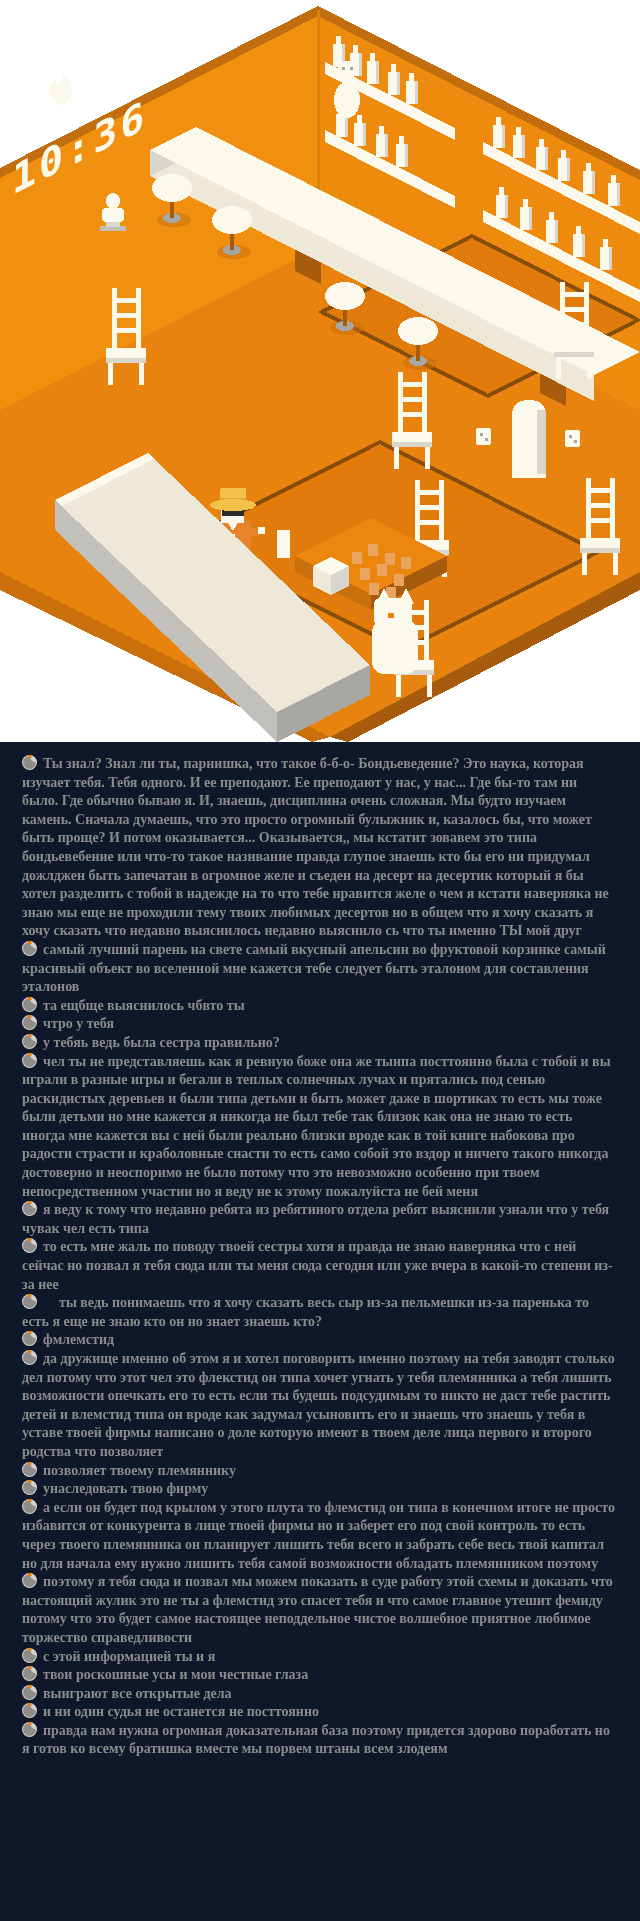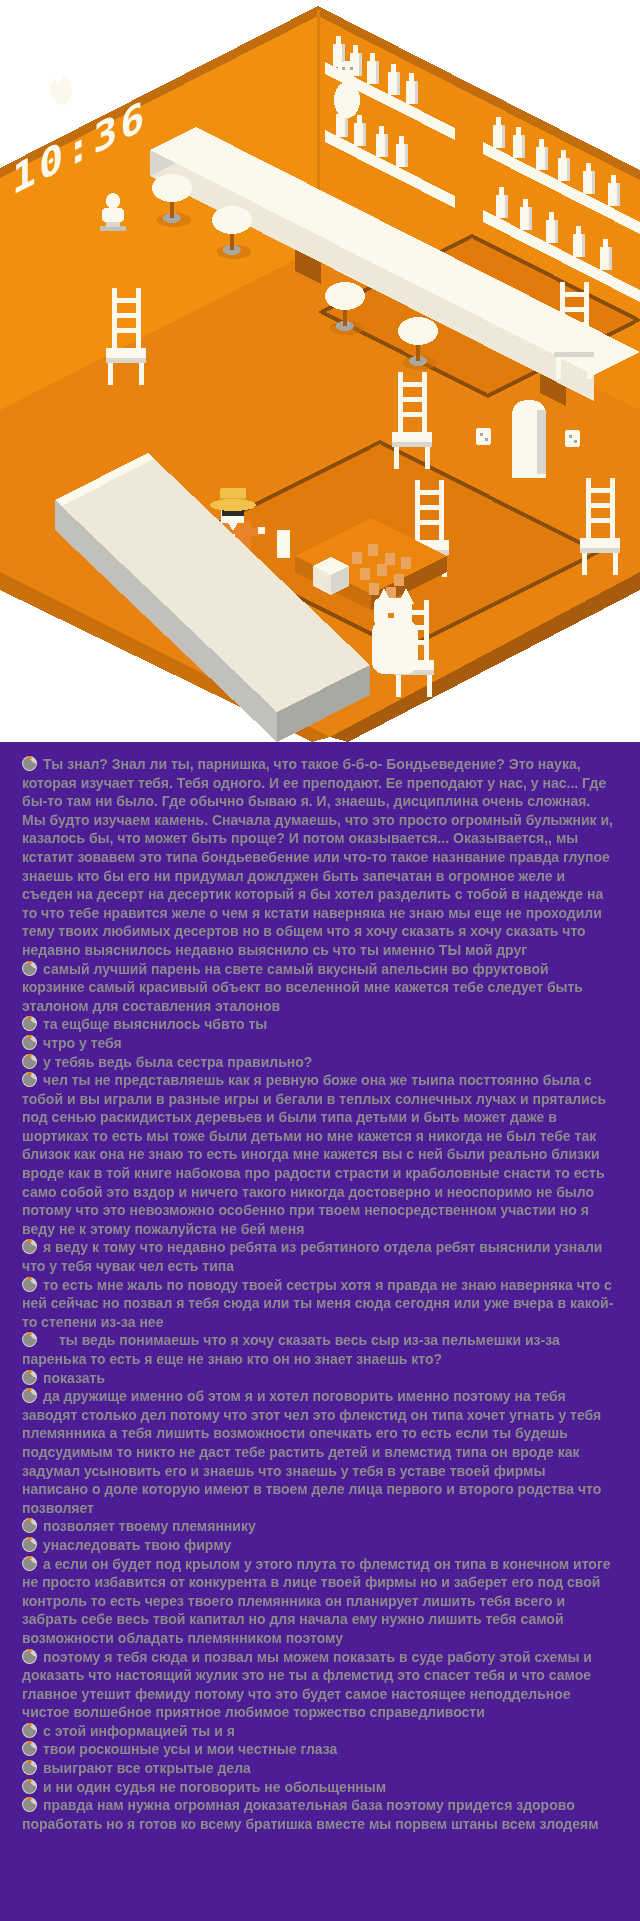--- a/index.html
+++ b/index.html
@@ -207,21 +207,21 @@
       <g>
         <polygon points="376,604 384,588 392,604" class="f-white"></polygon>
         <polygon points="398,604 406,588 414,604" class="f-white"></polygon>
         <rect x="372" y="620" width="46" height="54" rx="12" class="f-white"></rect>
         <rect x="374" y="598" width="38" height="28" rx="6" class="f-white"></rect>
         <rect x="388" y="613" width="6" height="5" fill="#E8820E"></rect>
       </g>
     </svg>
   </div>
 
-  <div class="dialog" id="dialogue-log" style="background: #4c1d95;">
+  <div class="dialog" id="dialogue-log" style="background: #0f172a; font-family: Liberation Serif, serif;">
     <p class="dline"><span class="dicon"><svg width="15" height="15" viewBox="0 0 15 15" xmlns="http://www.w3.org/2000/svg">
             <circle cx="7.5" cy="7.5" r="7.5" fill="#D4D2CC"></circle>
             <path d="M7.5 1 A6.5 6.5 0 1 0 14 7.5 A8.5 8.5 0 0 1 7.5 1 Z" fill="#8F8D89"></path>
             <rect x="6" y="0" width="3.5" height="3" fill="#E8820E"></rect>
           </svg></span><span class="txt" style="color: rgb(139, 139, 139);">Ты знал? Знал ли ты, парнишка, что такое б-б-о- Бондьеведение? Это наука, которая изучает тебя. Тебя одного. И ее преподают. Ее преподают у нас, у нас... Где бы-то там ни было. Где обычно бываю я. И, знаешь, дисциплина очень сложная. Мы будто изучаем камень. Сначала думаешь, что это просто огромный булыжник и, казалось бы, что может быть проще? И потом оказывается... Оказывается,, мы кстатит зовавем это типа бондьевебение или что-то такое назнвание правда глупое знаешь кто бы его ни придумал дожлджен быть запечатан в огромное желе и съеден на десерт на десертик который я бы хотел разделить с тобой в надежде на то что тебе нравится желе о чем я кстати наверняка не знаю мы еще не проходили тему твоих любимых десертов но в общем что я хочу сказать я хочу сказать что недавно выяснилось недавно выяснило сь что ты именно ТЫ мой друг</span></p>
 
     <p class="dline"><span class="dicon"><svg width="15" height="15" viewBox="0 0 15 15" xmlns="http://www.w3.org/2000/svg">
             <circle cx="7.5" cy="7.5" r="7.5" fill="#D4D2CC"></circle>
             <path d="M7.5 1 A6.5 6.5 0 1 0 14 7.5 A8.5 8.5 0 0 1 7.5 1 Z" fill="#8F8D89"></path>
             <rect x="6" y="0" width="3.5" height="3" fill="#E8820E"></rect>
@@ -267,21 +267,21 @@
     <p class="dline"><span class="dicon"><svg width="15" height="15" viewBox="0 0 15 15" xmlns="http://www.w3.org/2000/svg">
             <circle cx="7.5" cy="7.5" r="7.5" fill="#D4D2CC"></circle>
             <path d="M7.5 1 A6.5 6.5 0 1 0 14 7.5 A8.5 8.5 0 0 1 7.5 1 Z" fill="#8F8D89"></path>
             <rect x="6" y="0" width="3.5" height="3" fill="#E8820E"></rect>
           </svg></span><span class="txt" style="color: rgb(139, 139, 139); margin-left: 16px;">ты ведь понимаешь что я хочу сказать весь сыр из-за пельмешки из-за паренька то есть я еще не знаю кто он но знает знаешь кто?</span></p>
 
     <p class="dline"><span class="dicon"><svg width="15" height="15" viewBox="0 0 15 15" xmlns="http://www.w3.org/2000/svg">
             <circle cx="7.5" cy="7.5" r="7.5" fill="#D4D2CC"></circle>
             <path d="M7.5 1 A6.5 6.5 0 1 0 14 7.5 A8.5 8.5 0 0 1 7.5 1 Z" fill="#8F8D89"></path>
             <rect x="6" y="0" width="3.5" height="3" fill="#E8820E"></rect>
-          </svg></span><span class="txt" style="color: rgb(139, 139, 139);">показать</span></p>
+          </svg></span><span class="txt" style="color: rgb(139, 139, 139);">фмлемстид</span></p>
 
     <p class="dline"><span class="dicon"><svg width="15" height="15" viewBox="0 0 15 15" xmlns="http://www.w3.org/2000/svg">
             <circle cx="7.5" cy="7.5" r="7.5" fill="#D4D2CC"></circle>
             <path d="M7.5 1 A6.5 6.5 0 1 0 14 7.5 A8.5 8.5 0 0 1 7.5 1 Z" fill="#8F8D89"></path>
             <rect x="6" y="0" width="3.5" height="3" fill="#E8820E"></rect>
           </svg></span><span class="txt" style="color: rgb(139, 139, 139);">да дружище именно об этом я и хотел поговорить именно поэтому на тебя заводят столько дел потому что этот чел это флекстид он типа хочет угнать у тебя племянника а тебя лишить возможности опечкать его то есть если ты будешь подсудимым то никто не даст тебе растить детей и влемстид типа он вроде как задумал усыновить его и знаешь что знаешь у тебя в уставе твоей фирмы написано о доле которую имеют в твоем деле лица первого и второго родства что позволяет</span></p>
 
     <p class="dline"><span class="dicon"><svg width="15" height="15" viewBox="0 0 15 15" xmlns="http://www.w3.org/2000/svg">
             <circle cx="7.5" cy="7.5" r="7.5" fill="#D4D2CC"></circle>
             <path d="M7.5 1 A6.5 6.5 0 1 0 14 7.5 A8.5 8.5 0 0 1 7.5 1 Z" fill="#8F8D89"></path>
@@ -322,21 +322,21 @@
     <p class="dline"><span class="dicon"><svg width="15" height="15" viewBox="0 0 15 15" xmlns="http://www.w3.org/2000/svg">
             <circle cx="7.5" cy="7.5" r="7.5" fill="#D4D2CC"></circle>
             <path d="M7.5 1 A6.5 6.5 0 1 0 14 7.5 A8.5 8.5 0 0 1 7.5 1 Z" fill="#8F8D89"></path>
             <rect x="6" y="0" width="3.5" height="3" fill="#E8820E"></rect>
           </svg></span><span class="txt" style="color: rgb(139, 139, 139);">выиграют все открытые дела</span></p>
 
     <p class="dline"><span class="dicon"><svg width="15" height="15" viewBox="0 0 15 15" xmlns="http://www.w3.org/2000/svg">
             <circle cx="7.5" cy="7.5" r="7.5" fill="#D4D2CC"></circle>
             <path d="M7.5 1 A6.5 6.5 0 1 0 14 7.5 A8.5 8.5 0 0 1 7.5 1 Z" fill="#8F8D89"></path>
             <rect x="6" y="0" width="3.5" height="3" fill="#E8820E"></rect>
-          </svg></span><span class="txt" style="color: rgb(139, 139, 139);">и ни один судья не поговорить не обольщенным</span></p>
+          </svg></span><span class="txt" style="color: rgb(139, 139, 139);">и ни один судья не останется не посттоянно</span></p>
 
     <p class="dline"><span class="dicon"><svg width="15" height="15" viewBox="0 0 15 15" xmlns="http://www.w3.org/2000/svg">
             <circle cx="7.5" cy="7.5" r="7.5" fill="#D4D2CC"></circle>
             <path d="M7.5 1 A6.5 6.5 0 1 0 14 7.5 A8.5 8.5 0 0 1 7.5 1 Z" fill="#8F8D89"></path>
             <rect x="6" y="0" width="3.5" height="3" fill="#E8820E"></rect>
           </svg></span><span class="txt" style="color: rgb(139, 139, 139);">правда нам нужна огромная доказательная база поэтому придется здорово поработать но я готов ко всему братишка вместе мы порвем штаны всем злодеям</span></p>
   </div>
 
 </div>
 

